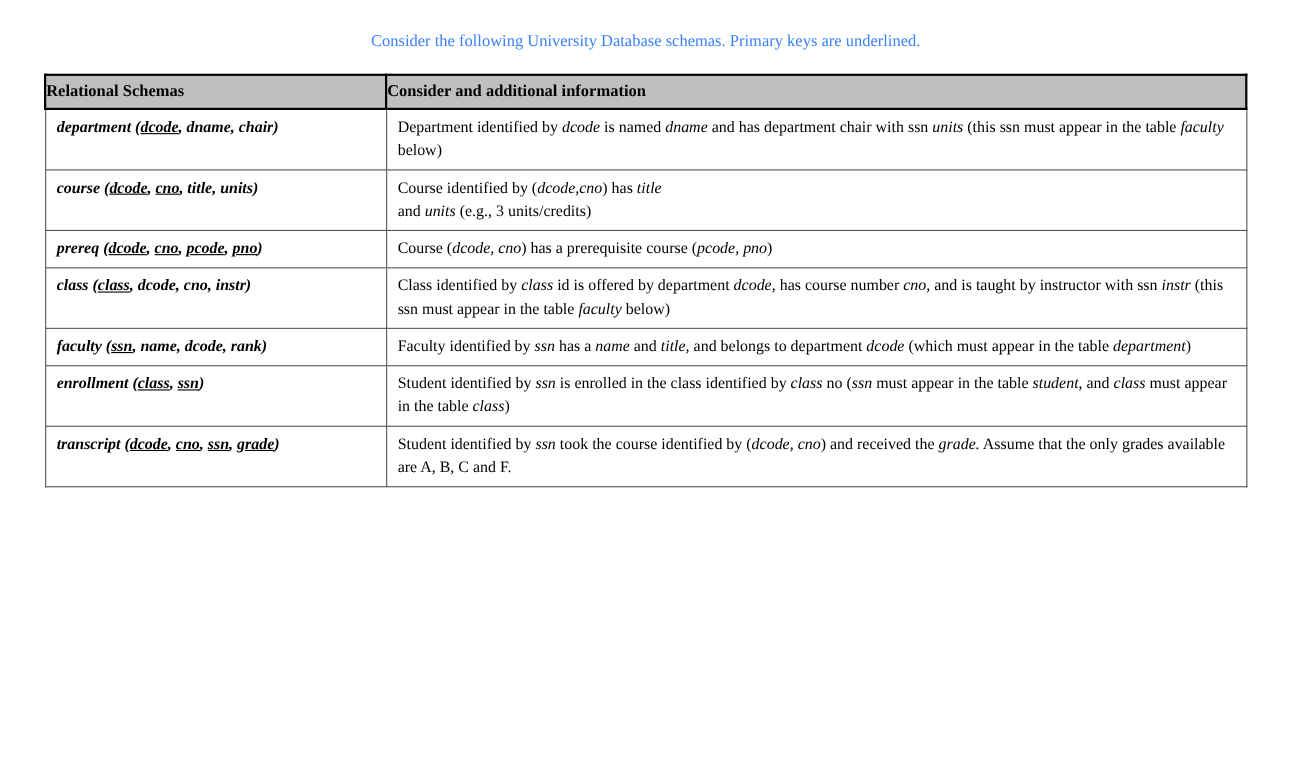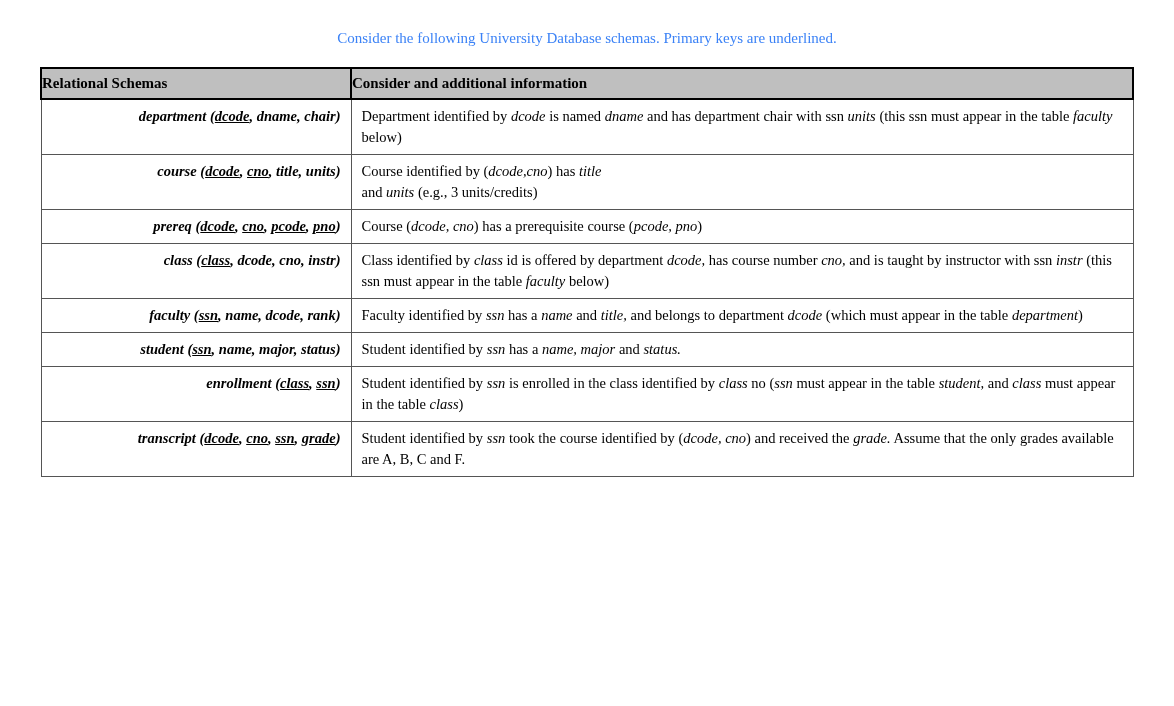--- a/index.html
+++ b/index.html
@@ -48,21 +48,20 @@
       padding: 6px 10px;
       vertical-align: top;
       font-size: 14.5px;
       line-height: 1.45;
     }
 
     td:first-child {
       width: 310px;
       font-weight: bold;
       font-style: italic;
-      text-align: right;
     }
 
     .schema-name {
       font-weight: bold;
       font-style: italic;
     }
 
     .pk {
       text-decoration: underline;
       font-style: italic;
@@ -130,29 +129,20 @@
     <tr>
       <td>
         <span class="schema-name">faculty</span>
         <span class="italic"> (</span><span class="pk">ssn</span><span class="italic">, name, dcode, rank)</span>
       </td>
       <td>
         Faculty identified by <span class="italic">ssn</span> has a <span class="italic">name</span> and <span class="italic">title,</span> and belongs to department <span class="italic">dcode</span> (which must appear in the table <span class="italic">department</span>)
       </td>
     </tr>
 
-    <tr>
-      <td>
-        <span class="schema-name">student</span>
-        <span class="italic"> (</span><span class="pk">ssn</span><span class="italic">, name, major, status)</span>
-      </td>
-      <td>
-        Student identified by <span class="italic">ssn</span> has a <span class="italic">name, major</span> and <span class="italic">status.</span>
-      </td>
-    </tr>
 
     <tr>
       <td>
         <span class="schema-name">enrollment</span>
         <span class="italic"> (</span><span class="pk">class</span><span class="italic">, </span><span class="pk">ssn</span><span class="italic">)</span>
       </td>
       <td>
         Student identified by <span class="italic">ssn</span> is enrolled in the class identified by <span class="italic">class</span> no (<span class="italic">ssn</span> must appear in the table <span class="italic">student,</span> and <span class="italic">class</span> must appear in the table <span class="italic">class</span>)
       </td>
     </tr>

